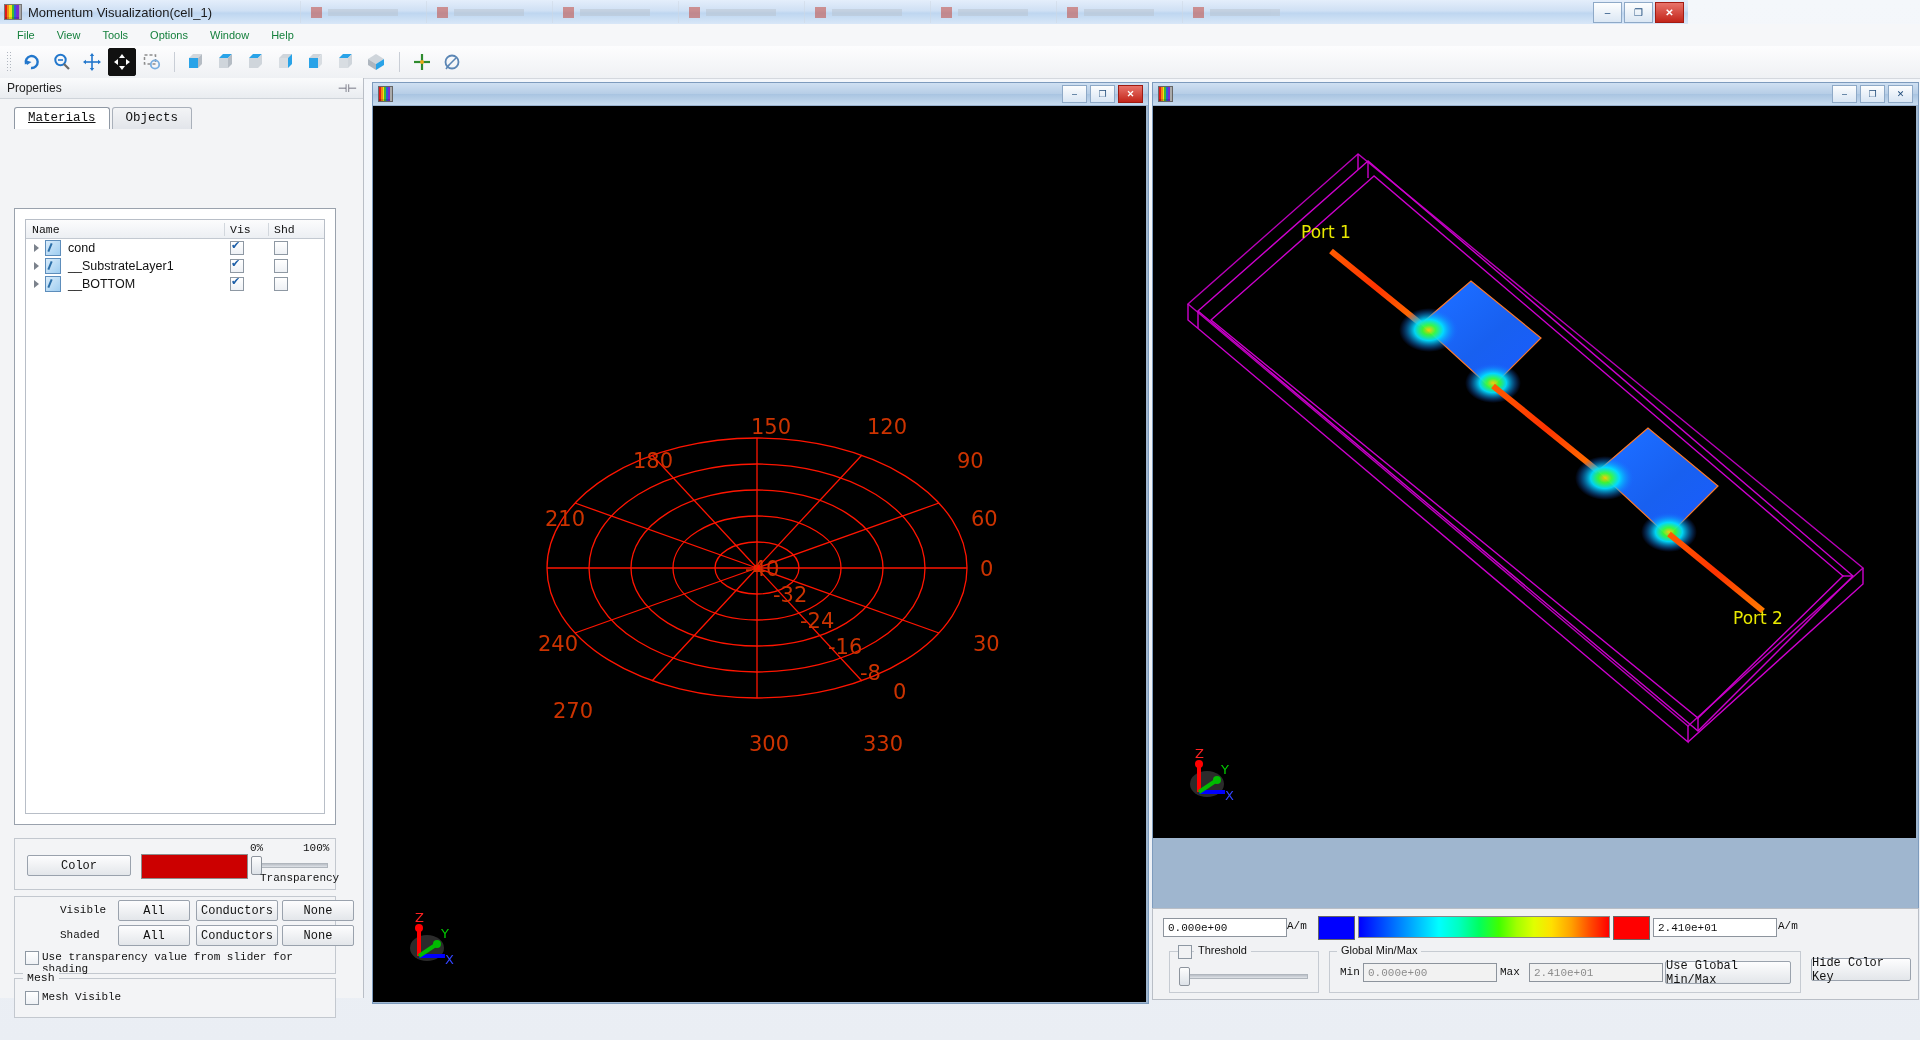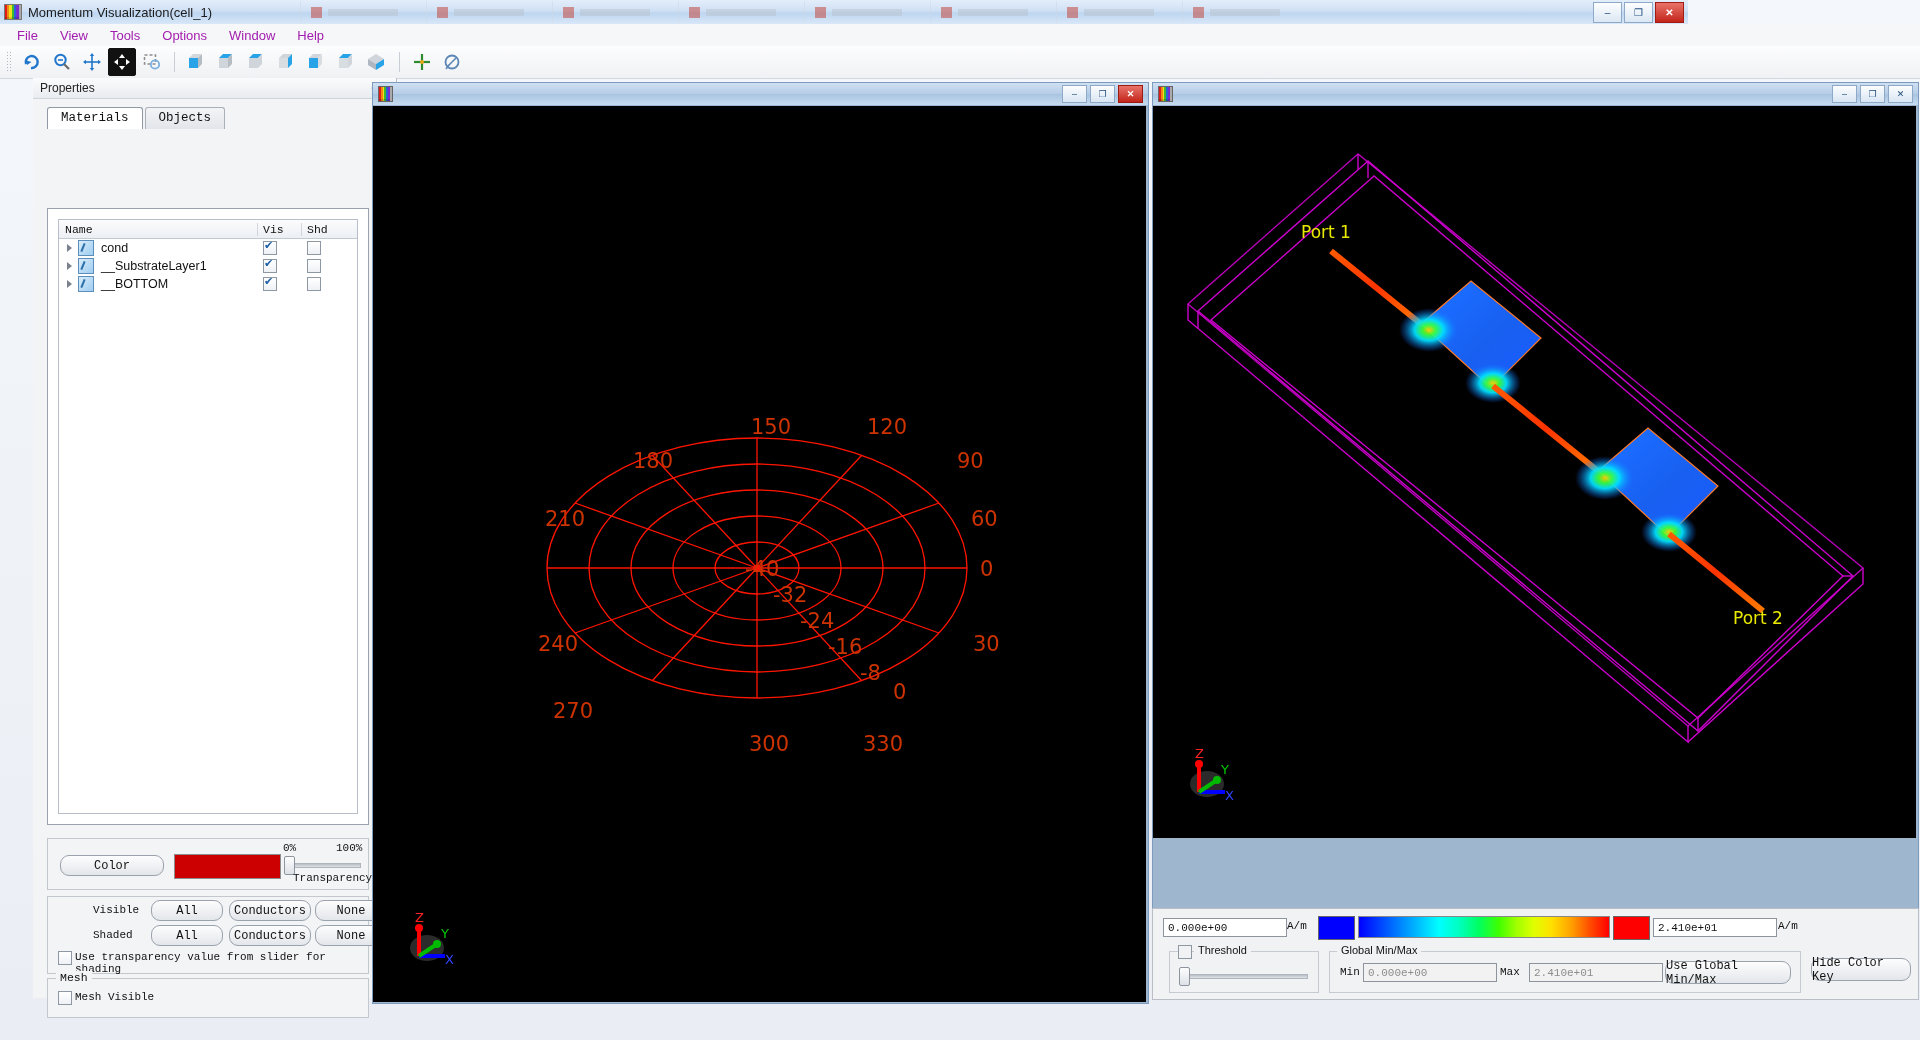--- a/index.html
+++ b/index.html
@@ -39,57 +39,57 @@
   .wb { width:27px; height:19px; border:1px solid #8ea9c7; background:linear-gradient(#fdfefe,#dbe7f4);
         display:flex; align-items:center; justify-content:center; font-size:10px; color:#24507f; }
   .wb.close { background:linear-gradient(#e8736a,#c3251a); border-color:#a31c13; color:#fff; font-weight:bold;}
 
   
   .menubar {
     position: absolute; left: 0; top: 24px; width: 1920px; height: 22px;
     background: #f6f7f9; border-bottom: 1px solid #e2e5ea;
     display: flex; align-items: center; padding-left: 6px;
   }
-  .menu-item { font-size: 13px; color: #a21caf; padding: 2px 11px; cursor: default; }
+  .menu-item { font-size: 11px; color: #15803d; padding: 2px 11px; cursor: default; }
 
   
   .toolbar {
     position: absolute; left: 0; top: 46px; width: 1920px; height: 32px;
     background: linear-gradient(#fdfdfe,#eff1f4);
     border-bottom: 1px solid #d4d8de;
     display: flex; align-items: center; padding-left: 6px; gap: 2px;
   }
   .tb { width: 26px; height: 26px; display: flex; align-items: center; justify-content: center;
         border: 1px solid transparent; border-radius: 2px; }
   .tb-sep { width: 1px; height: 20px; background: #c9ced6; margin: 0 6px; }
   .grip { width:5px; height:22px; margin-right:5px;
      background-image: radial-gradient(circle, #b0b6bf 1px, transparent 1px);
      background-size: 3px 3px; }
 
   
   .dock {
     position: absolute; left: 0; top: 78px; width: 363px; height: 920px;
-    background: #f3f4f6; border-right: 1px solid #b9bec6; margin-left: 33px;
+    background: #f3f4f6; border-right: 1px solid #b9bec6;
   }
   .dock-head {
     height: 20px; background: linear-gradient(#fafbfc,#e9ecf0);
     border-bottom: 1px solid #cfd4da;
     display: flex; align-items: center; padding-left: 7px;
     font-size: 12px; color: #222; font-family:"Liberation Sans",sans-serif;
   }
   .dock-pin { margin-left:auto; margin-right:6px; font-size:11px; color:#556; }
 
   .tabs-row { display:flex; margin: 8px 0 0 14px; align-items: flex-end; height: 22px; }
   .ptab {
     font-family:"Liberation Mono", monospace; font-size: 12.5px; color:#111;
     padding: 3px 13px 4px; border:1px solid #a9b0ba; border-bottom:none;
     background: linear-gradient(#f3f4f6,#e2e5ea); margin-right:2px;
     border-radius: 3px 3px 0 0;
   }
-  .ptab.active { background:#fff; border-color:#8f98a4; position:relative; z-index:2; }
+  .ptab.active { background:#fff; border-color:#8f98a4; position:relative; z-index:2;text-decoration:underline; }
 
   .tree-box {
     position:absolute; left: 14px; top: 130px; width: 320px; height: 615px;
     background:#fff; border:1px solid #9aa2ad;
   }
   .tree-inner { position:absolute; left:10px; top:10px; right:10px; bottom:10px;
                 border:1px solid #b8bec7; background:#fff; }
   .tree-hdr { display:flex; height:18px; background:linear-gradient(#fcfcfd,#eceff3);
               border-bottom:1px solid #c3c9d1; font-family:"Liberation Mono",monospace; font-size:11.5px; color:#111;align-items:center;}
   .th-name { flex:1; padding-left:6px; display:flex; align-items:center; }
@@ -106,21 +106,21 @@
   .tr-vis { width:38px; padding-left:7px;}
   .tr-shd { width:50px; padding-left:6px;}
   .cbx { width:12px; height:12px; border:1px solid #8e98a3; background:linear-gradient(#fff,#eef1f5); position:relative;}
   .cbx.on:after{ content:"✔"; position:absolute; left:0px; top:-3px; font-size:11px; color:#1d5fa8; }
 
   
   .grp { position:absolute; border:1px solid #c3c8cf; background:#f3f4f6; }
   .colorgrp { left:14px; top:760px; width:320px; height:50px; }
   .btn {
     font-family:"Liberation Mono",monospace; font-size:12px; color:#111;
-    background: linear-gradient(#fdfdfe,#e3e6ea); border:1px solid #9aa2ad; border-radius:9px;
+    background: linear-gradient(#fdfdfe,#e3e6ea); border:1px solid #9aa2ad; border-radius:2px;
     display:flex; align-items:center; justify-content:center; height:19px;
   }
   .swatch { background:#cc0000; border:1px solid #8d8d8d; }
   .slider-track { height:3px; background:linear-gradient(#b9bec6,#dfe3e8); border:1px solid #b0b6bd; }
   .slider-knob { width:9px; height:17px; background:linear-gradient(#fdfdfd,#dde2e8); border:1px solid #8d949d; border-radius:2px;}
   .tiny { font-family:"Liberation Mono",monospace; font-size:11px; color:#111; }
 
   .vizgrp { left:14px; top:818px; width:320px; height:76px; }
   .meshgrp { left:14px; top:900px; width:320px; height:38px; }
   .grp-legend { position:absolute; top:-8px; left:8px; background:#f3f4f6; padding:0 4px;

